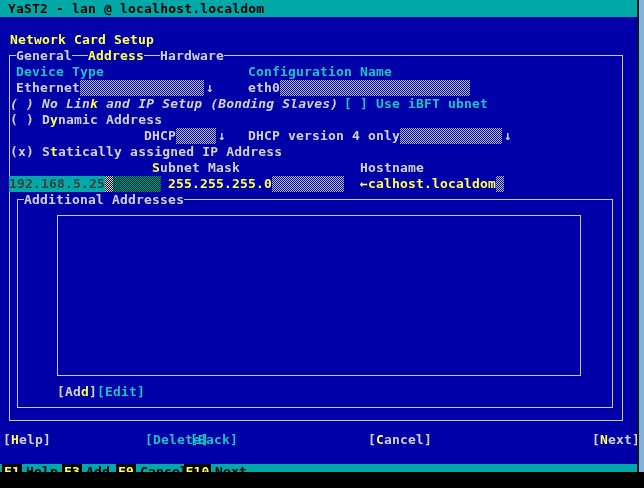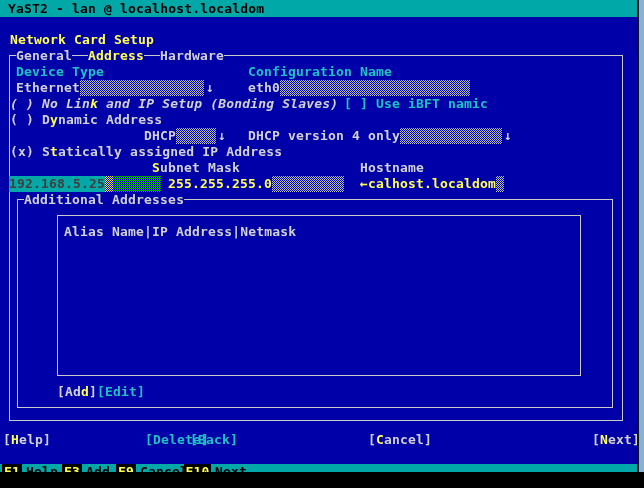--- a/index.html
+++ b/index.html
@@ -51,21 +51,21 @@
   <span class="t c" style="left:16px;top:64px;">Device Type</span>
 
   <span class="t w" style="left:16px;top:80px;">Ethernet</span>
   <span class="t cell chk-w" style="left:80px;top:80px;width:124px;"></span>
   <span class="t w" style="left:206px;top:80px;">↓</span>
 
   <span class="t w" style="left:248px;top:80px;">eth0</span>
   <span class="t cell chk-w" style="left:280px;top:80px;width:190px;"></span>
 
   <span class="t" style="left:10px;top:96px;font-style:italic;"><span class="w">( ) No Lin</span><span class="y">k</span><span class="w"> and IP Setup (Bonding Slaves)</span></span>
-  <span class="t c" style="left:344px;top:96px;">[ ] Use iBFT namic</span>
+  <span class="t c" style="left:344px;top:96px;">[ ] Use iBFT ubnet</span>
 
   <span class="t" style="left:10px;top:112px;"><span class="w">( ) D</span><span class="y">y</span><span class="w">namic Address</span></span>
 
   <span class="t w" style="left:144px;top:128px;">DHCP</span>
   <span class="t cell chk-w" style="left:176px;top:128px;width:40px;"></span>
   <span class="t w" style="left:218px;top:128px;">↓</span>
 
   <span class="t w" style="left:248px;top:128px;">DHCP version 4 only</span>
   <span class="t cell chk-w" style="left:400px;top:128px;width:102px;"></span>
   <span class="t w" style="left:504px;top:128px;">↓</span>
@@ -80,21 +80,20 @@
   <span class="t y" style="left:168px;top:176px;">255.255.255.0</span>
   <span class="t cell chk-w" style="left:272px;top:176px;width:72px;"></span>
 
   <span class="t y" style="left:360px;top:176px;">←calhost.localdom</span>
   <span class="t cell chk-w" style="left:496px;top:176px;width:8px;"></span>
 
   <div class="frame" style="left:17px;top:199px;width:596px;height:209px;"></div>
   <span class="t w bgb" style="left:24px;top:192px;">Additional Addresses</span>
 
   <div class="frame" style="left:57px;top:215px;width:524px;height:161px;"></div>
-  <span class="t w" style="left:64px;top:224px;">Alias Name|IP Address|Netmask</span>
 
   <span class="t" style="left:57px;top:384px;"><span class="w">[Ad</span><span class="y">d</span><span class="w">]</span></span>
   <span class="t c" style="left:97px;top:384px;">[Edit]</span>
   <span class="t c" style="left:145px;top:384px;margin-top:48px;">[Delete]</span>
 
   <span class="t" style="left:3px;top:432px;"><span class="w">[</span><span class="y">H</span><span class="w">elp]</span></span>
   <span class="t c" style="left:190px;top:432px;">[Back]</span>
   <span class="t" style="left:368px;top:432px;"><span class="w">[</span><span class="y">C</span><span class="w">ancel]</span></span>
   <span class="t" style="left:592px;top:432px;"><span class="w">[</span><span class="y">N</span><span class="w">ext]</span></span>
 

